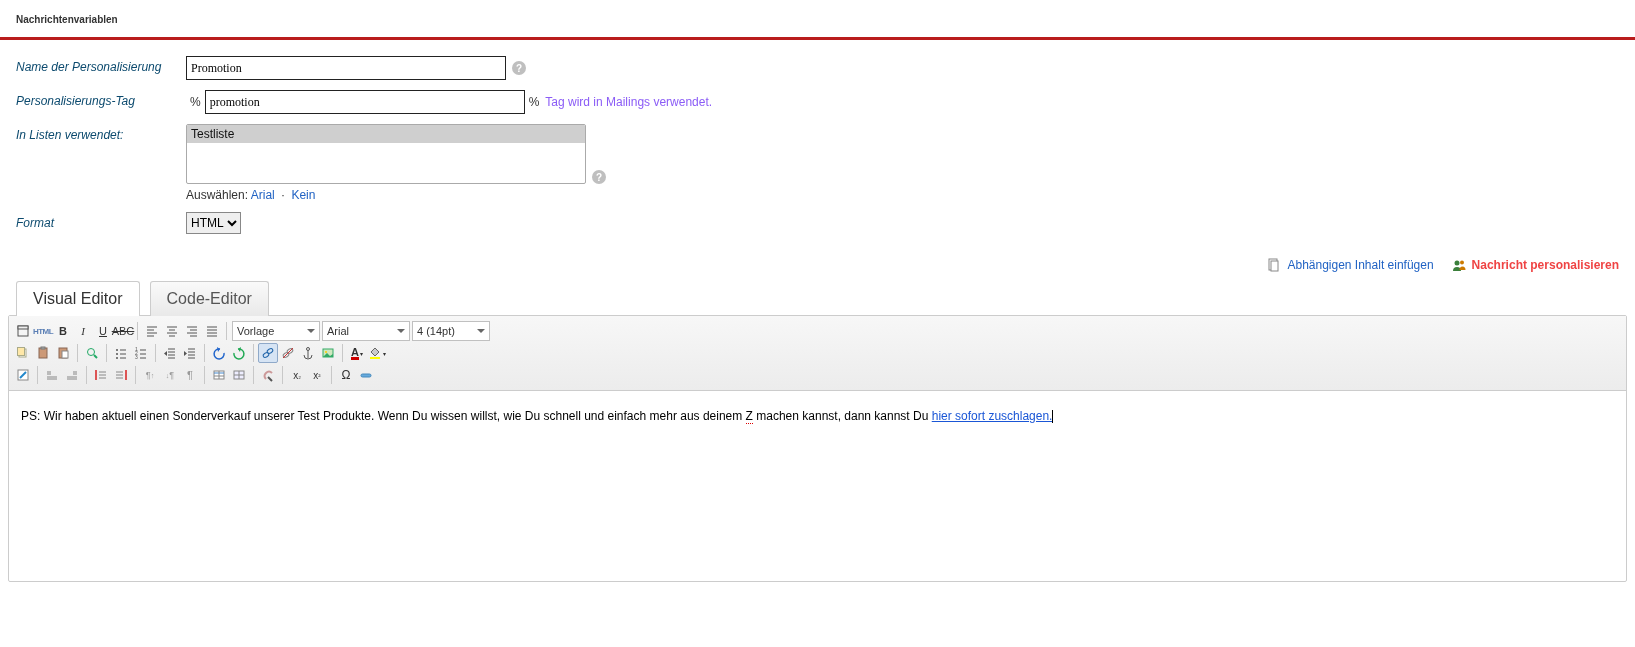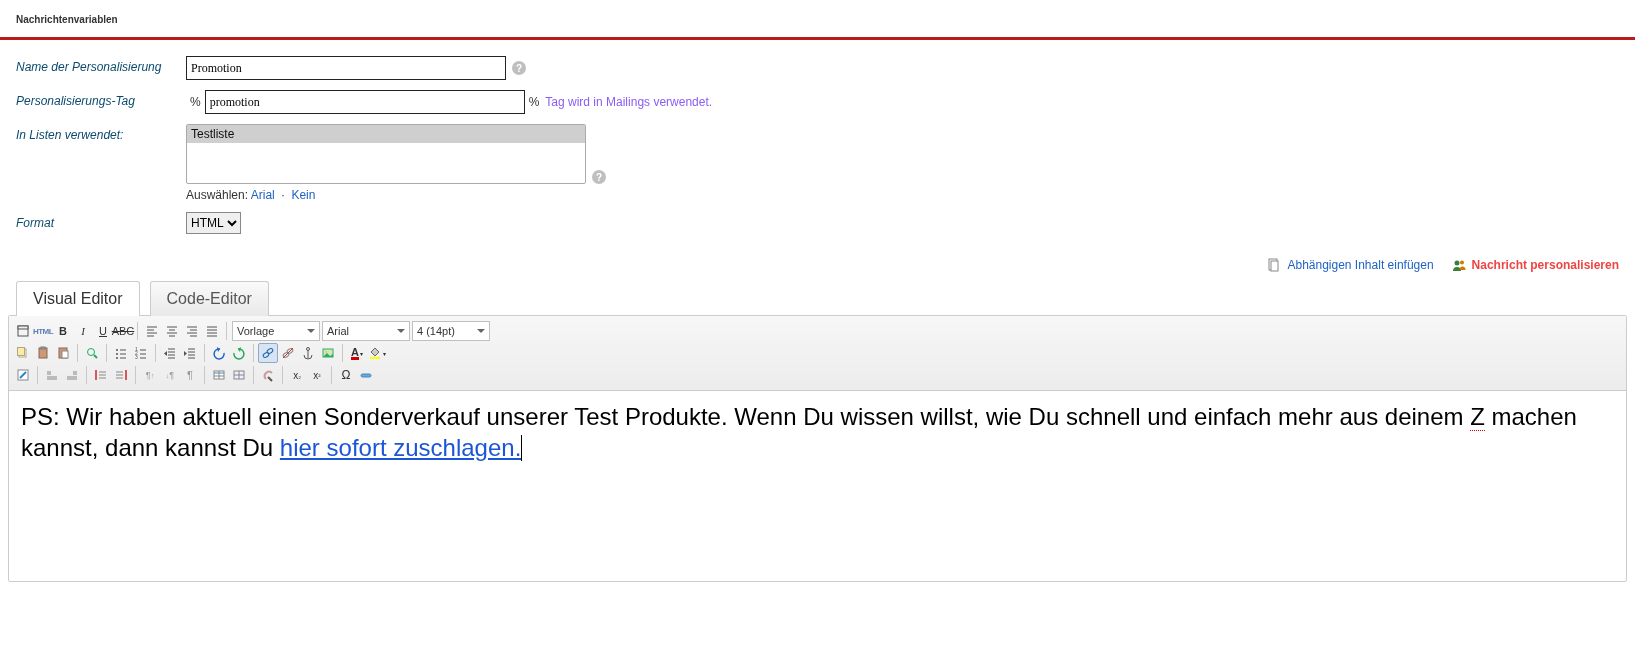--- a/index.html
+++ b/index.html
@@ -210,23 +210,23 @@
   }
   .tb-html {
     font-size: 8px;
     font-weight: bold;
     color: #5b7fb5;
     letter-spacing: -0.5px;
   }
 
   
   .editor-content {
-    padding: 10px 12px;
+    padding: 18px 12px;
     min-height: 190px;
-    font-size: 24px;
+    font-size: 12px;
     color: #000;
     font-family: Arial, sans-serif;
     line-height: 1.3;
   }
   .editor-content a {
     color: #1a56d6;
     text-decoration: underline;
   }
   .spell-err {
     border-bottom: 1px dotted #d00;

